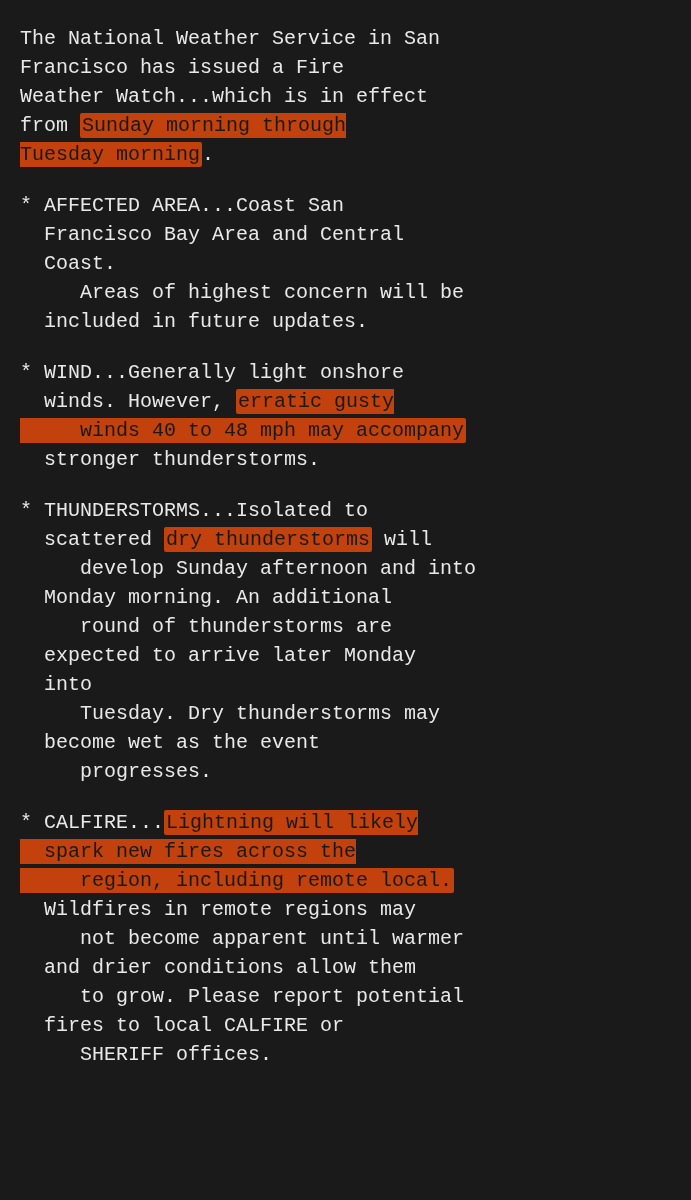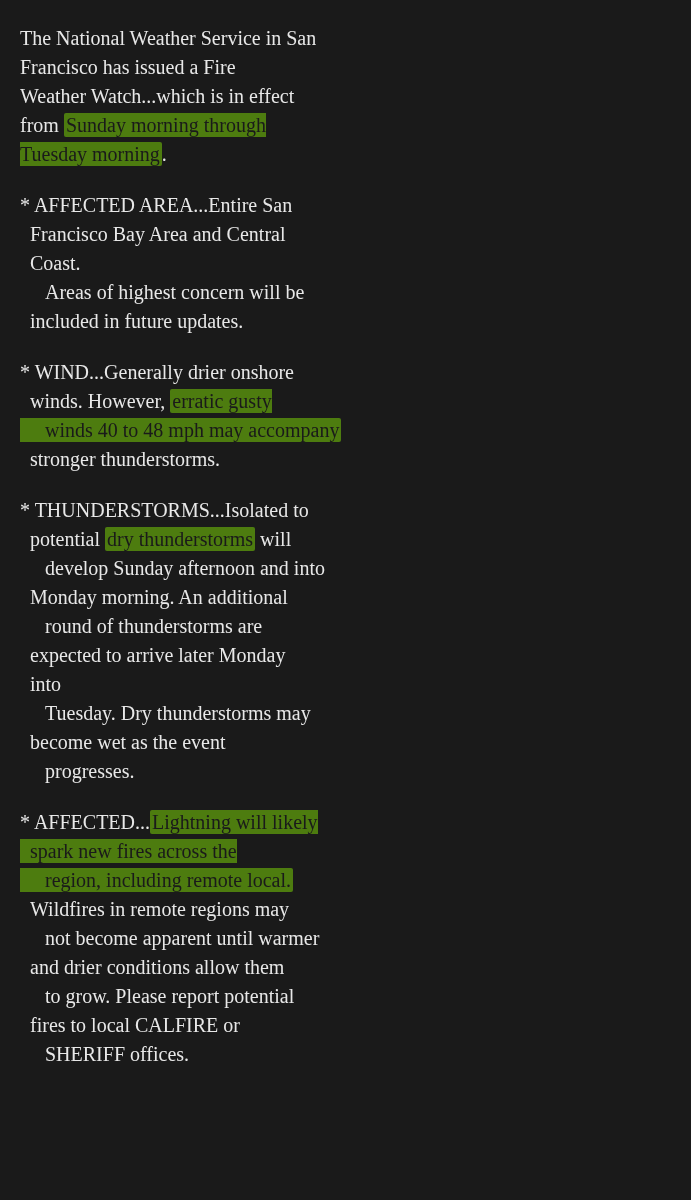--- a/index.html
+++ b/index.html
@@ -14,31 +14,30 @@
       min-height: 1200px;
       font-family: 'Courier New', Courier, monospace;
       color: #e8e8e8;
       padding: 24px 20px;
       font-size: 20px;
       line-height: 1.45;
     }
 
     .content {
       max-width: 651px;
-      font-family: Liberation Serif, serif;
     }
 
     p {
       margin-bottom: 22px;
       white-space: pre-wrap;
       word-wrap: break-word;
     }
 
     .highlight-yellow {
-      background-color: #4d7c0f;
+      background-color: #c2410c;
       color: #1a1a1a;
       padding: 1px 2px;
       border-radius: 2px;
     }
 
     .section {
       margin-bottom: 22px;
     }
   </style>
 </head>
@@ -48,49 +47,49 @@
 
   <div class="section">
     <p><span>The National Weather Service in San
 Francisco has issued a Fire
 Weather Watch...which is in effect
 from </span><span class="highlight-yellow">Sunday morning through
 Tuesday morning</span><span>.</span></p>
   </div>
 
   <div class="section">
-    <p>* AFFECTED AREA...Entire San
+    <p>* AFFECTED AREA...Coast San
   Francisco Bay Area and Central
   Coast.
      Areas of highest concern will be
   included in future updates.</p>
   </div>
 
   <div class="section">
-    <p><span>* WIND...Generally drier onshore
+    <p><span>* WIND...Generally light onshore
   winds. However, </span><span class="highlight-yellow">erratic gusty
      winds 40 to 48 mph may accompany</span><span>
   stronger thunderstorms.</span></p>
   </div>
 
   <div class="section">
     <p><span>* THUNDERSTORMS...Isolated to
-  potential </span><span class="highlight-yellow">dry thunderstorms</span><span> will
+  scattered </span><span class="highlight-yellow">dry thunderstorms</span><span> will
      develop Sunday afternoon and into
   Monday morning. An additional
      round of thunderstorms are
   expected to arrive later Monday
   into
      Tuesday. Dry thunderstorms may
   become wet as the event
      progresses.</span></p>
   </div>
 
   <div class="section">
-    <p><span>* AFFECTED...</span><span class="highlight-yellow">Lightning will likely
+    <p><span>* CALFIRE...</span><span class="highlight-yellow">Lightning will likely
   spark new fires across the
      region, including remote local.</span><span>
   Wildfires in remote regions may
      not become apparent until warmer
   and drier conditions allow them
      to grow. Please report potential
   fires to local CALFIRE or
      SHERIFF offices.</span></p>
   </div>
 

